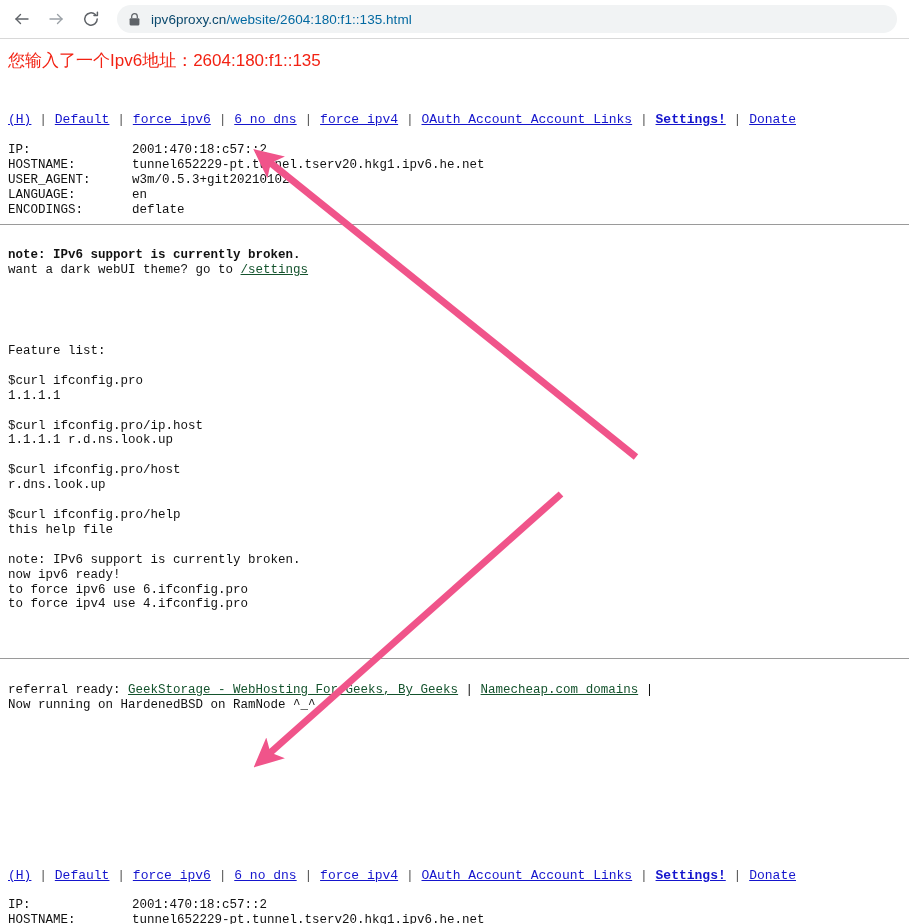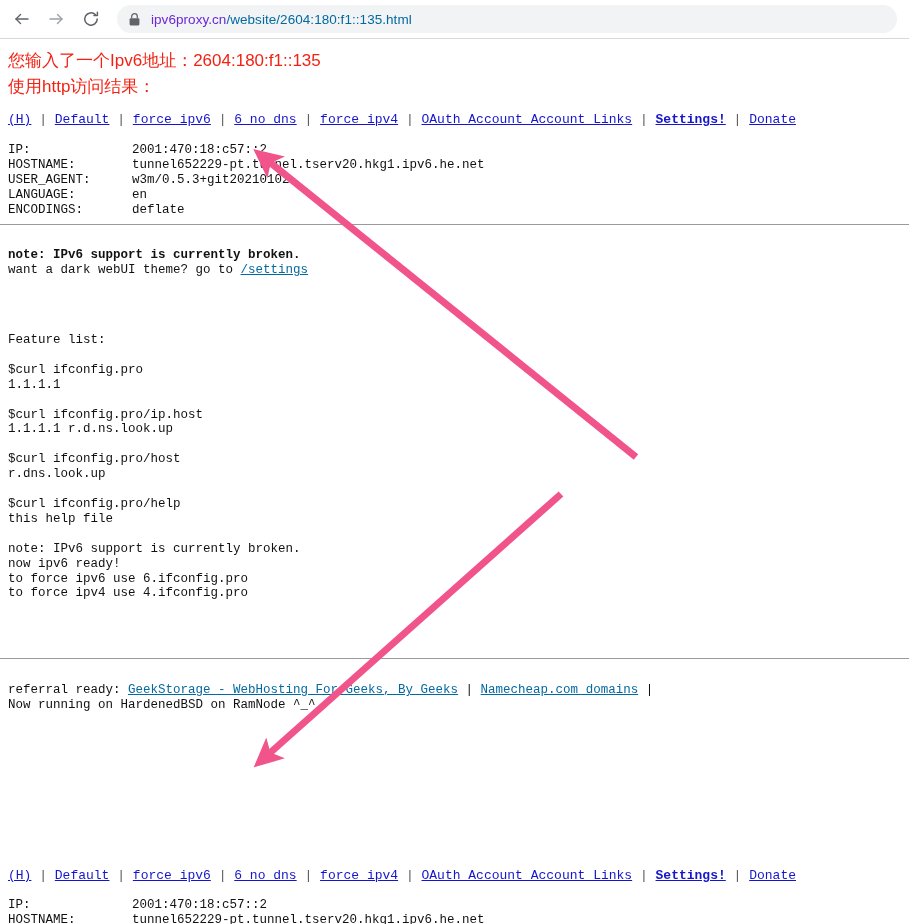--- a/index.html
+++ b/index.html
@@ -61,21 +61,21 @@
     flex: 0 0 auto;
     display: flex;
     align-items: center;
   }
   .url-text {
     font-family: "Liberation Sans", sans-serif;
     font-size: 13.5px;
     white-space: nowrap;
     letter-spacing: 0.05px;
   }
-  .url-domain { color: #6d28d9; }
+  .url-domain { color: #0c4a6e; }
   .url-path   { color: #0369a1; }
 
   
   .page {
     position: absolute;
     left: 0;
     top: 39px;
     width: 909px;
     height: 885px;
     background: #ffffff;
@@ -117,27 +117,27 @@
   .mono {
     position: absolute;
     left: 8px;
     font-family: "Liberation Mono", monospace;
     font-size: 12.5px;
     line-height: 14.9px;
     white-space: pre;
     color: #111111;
     letter-spacing: 0px;
   }
-  .mono a { color: #0369a1; text-decoration: underline; }
+  .mono a { color: #14532d; text-decoration: underline; }
   .mono b { font-weight: bold; }
   .mono .k { display: inline-block; width: 124px; }
 
   .mono.info-top   { top: 104px; }
   .mono.notes      { top: 209px; }
-  .mono.features   { top: 294px; }
+  .mono.features   { top: 305px; }
   .mono.referral   { top: 644px; }
   .mono.https-res  { top: 726px; }
   .mono.info-bot   { top: 859px; }
 
   hr.rule {
     position: absolute;
     left: 0;
     width: 909px;
     height: 0;
     margin: 0;
@@ -191,21 +191,20 @@
     </span>
     <span class="url-text">
       <span class="url-domain">ipv6proxy.cn</span><span class="url-path">/website/2604:180:f1::135.html</span>
     </span>
   </div>
 </div>
 
 <div class="page">
 
   <div class="red-head h1">您输入了一个Ipv6地址：2604:180:f1::135</div>
-  <div class="red-head h2">使用http访问结果：</div>
 
   <div class="navlinks top" id="navlinks-top"><a href="#" class="">(H)</a><span class="sep"> | </span><a href="#" class="">Default</a><span class="sep"> | </span><a href="#" class="">force ipv6</a><span class="sep"> | </span><a href="#" class="">6 no dns</a><span class="sep"> | </span><a href="#" class="">force ipv4</a><span class="sep"> | </span><a href="#" class="">OAuth Account Account Links</a><span class="sep"> | </span><a href="#" class="bold">Settings!</a><span class="sep"> | </span><a href="#" class="">Donate</a></div>
 
   <div class="mono info-top" id="info-top"><span class="k">IP:</span><span>2001:470:18:c57::2</span>
 <span class="k">HOSTNAME:</span><span>tunnel652229-pt.tunnel.tserv20.hkg1.ipv6.he.net</span>
 <span class="k">USER_AGENT:</span><span>w3m/0.5.3+git20210102</span>
 <span class="k">LANGUAGE:</span><span>en</span>
 <span class="k">ENCODINGS:</span><span>deflate</span></div>
 
   <hr class="rule r1">

